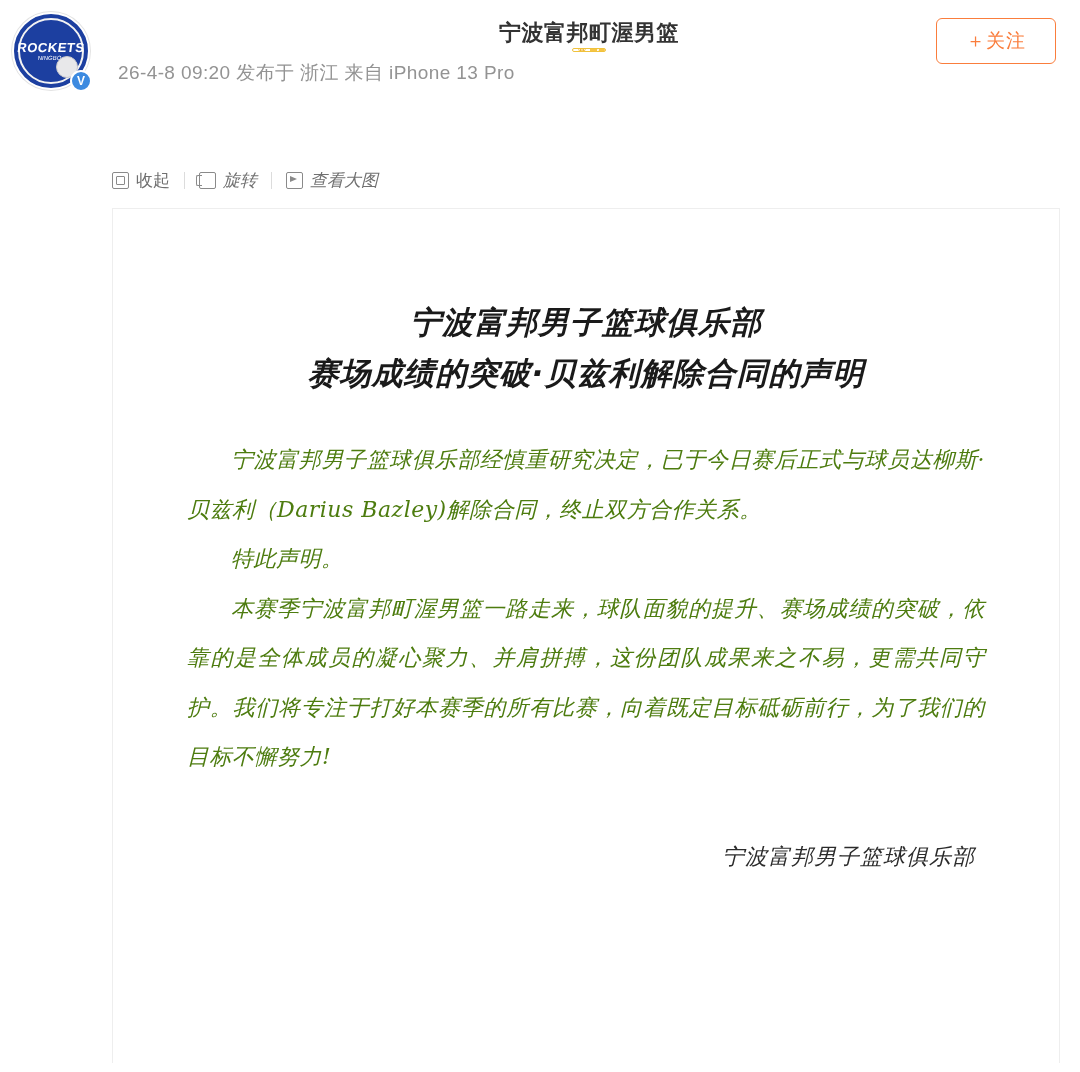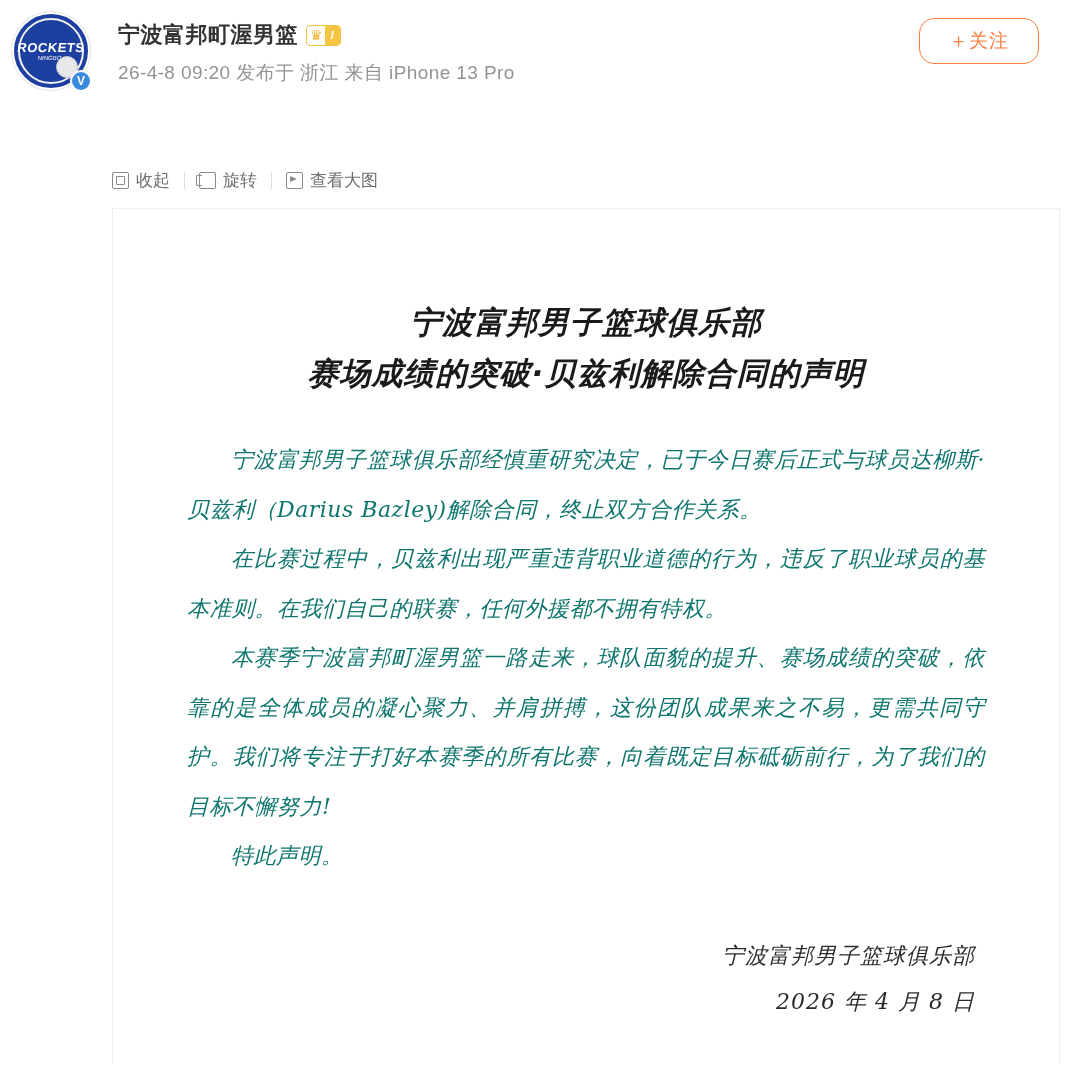--- a/index.html
+++ b/index.html
@@ -94,22 +94,22 @@
   }
   .verified.blue { background: #3c8ae0; }
 
   .header-main {
     margin-left: 98px;
     padding-top: 4px;
   }
   .name-row {
     display: flex;
     align-items: center;
-    gap: 8px;
     height: 34px;
+    flex-direction: column;
   }
   .username {
     font-size: 22px;
     color: #333333;
     font-weight: 700;
     letter-spacing: 0.5px;
   }
   .crown-badge {
     display: inline-flex;
     align-items: center;
@@ -144,26 +144,26 @@
   }
   .share-text {
     font-size: 21px;
     color: #333333;
     margin-top: 22px;
     letter-spacing: 0.5px;
   }
 
   .follow-btn {
     position: absolute;
-    right: 41px;
+    right: 24px;
     top: 18px;
     width: 120px;
     height: 46px;
     border: 1px solid #fa7d3c;
-    border-radius: 15px;
+    border-radius: 6px;
     color: #fa7d3c;
     background: #ffffff;
     font-size: 19px;
     display: flex;
     align-items: center;
     justify-content: center;
     cursor: pointer;
     letter-spacing: 1px;
   }
 
@@ -177,21 +177,21 @@
     color: #707070;
     font-size: 17px;
   }
   .tool {
     display: flex;
     align-items: center;
     gap: 7px;
     cursor: pointer;
     padding: 0 14px 0 0;
   }
-  .tool:not(:first-child) { padding-left: 14px; }
+  .tool:not(:first-child) { padding-left: 14px; font-style: italic; }
   .tool-sep {
     width: 1px;
     height: 17px;
     background: #dcdcdc;
   }
   .tool-icon {
     width: 17px;
     height: 17px;
     border: 1.6px solid #8a8a8a;
     border-radius: 2px;
@@ -247,21 +247,21 @@
     font-size: 31px;
     line-height: 1.65;
     color: #1a1a1a;
     letter-spacing: 1px;
   }
   .st-body {
     margin-top: 36px;
     font-family: "DejaVu Serif", "Liberation Serif", serif;
     font-size: 22px;
     line-height: 2.25;
-    color: #0f766e;
+    color: #4d7c0f;
     text-align: justify;
     letter-spacing: 0.5px;
   }
   .st-body p {
     margin: 0;
     text-indent: 2em;
   }
   .st-sign {
     margin-top: 52px;
     font-family: "DejaVu Serif", "Liberation Serif", serif;
@@ -324,24 +324,22 @@
   </div>
 
   <div class="img-panel">
     <div class="statement">
       <div class="st-title">
         <div>宁波富邦男子篮球俱乐部</div>
         <div>赛场成绩的突破·贝兹利解除合同的声明</div>
       </div>
       <div class="st-body">
         <p>宁波富邦男子篮球俱乐部经慎重研究决定，已于今日赛后正式与球员达柳斯·贝兹利（Darius Bazley)解除合同，终止双方合作关系。</p>
-        <p>在比赛过程中，贝兹利出现严重违背职业道德的行为，违反了职业球员的基本准则。在我们自己的联赛，任何外援都不拥有特权。</p>
+        <p>特此声明。</p>
         <p>本赛季宁波富邦町渥男篮一路走来，球队面貌的提升、赛场成绩的突破，依靠的是全体成员的凝心聚力、并肩拼搏，这份团队成果来之不易，更需共同守护。我们将专注于打好本赛季的所有比赛，向着既定目标砥砺前行，为了我们的目标不懈努力!</p>
-        <p>特此声明。</p>
       </div>
       <div class="st-sign">
         <div>宁波富邦男子篮球俱乐部</div>
-        <div>2026 年 4 月 8 日</div>
       </div>
     </div>
   </div>
 
 </div>
 
 </body></html>

